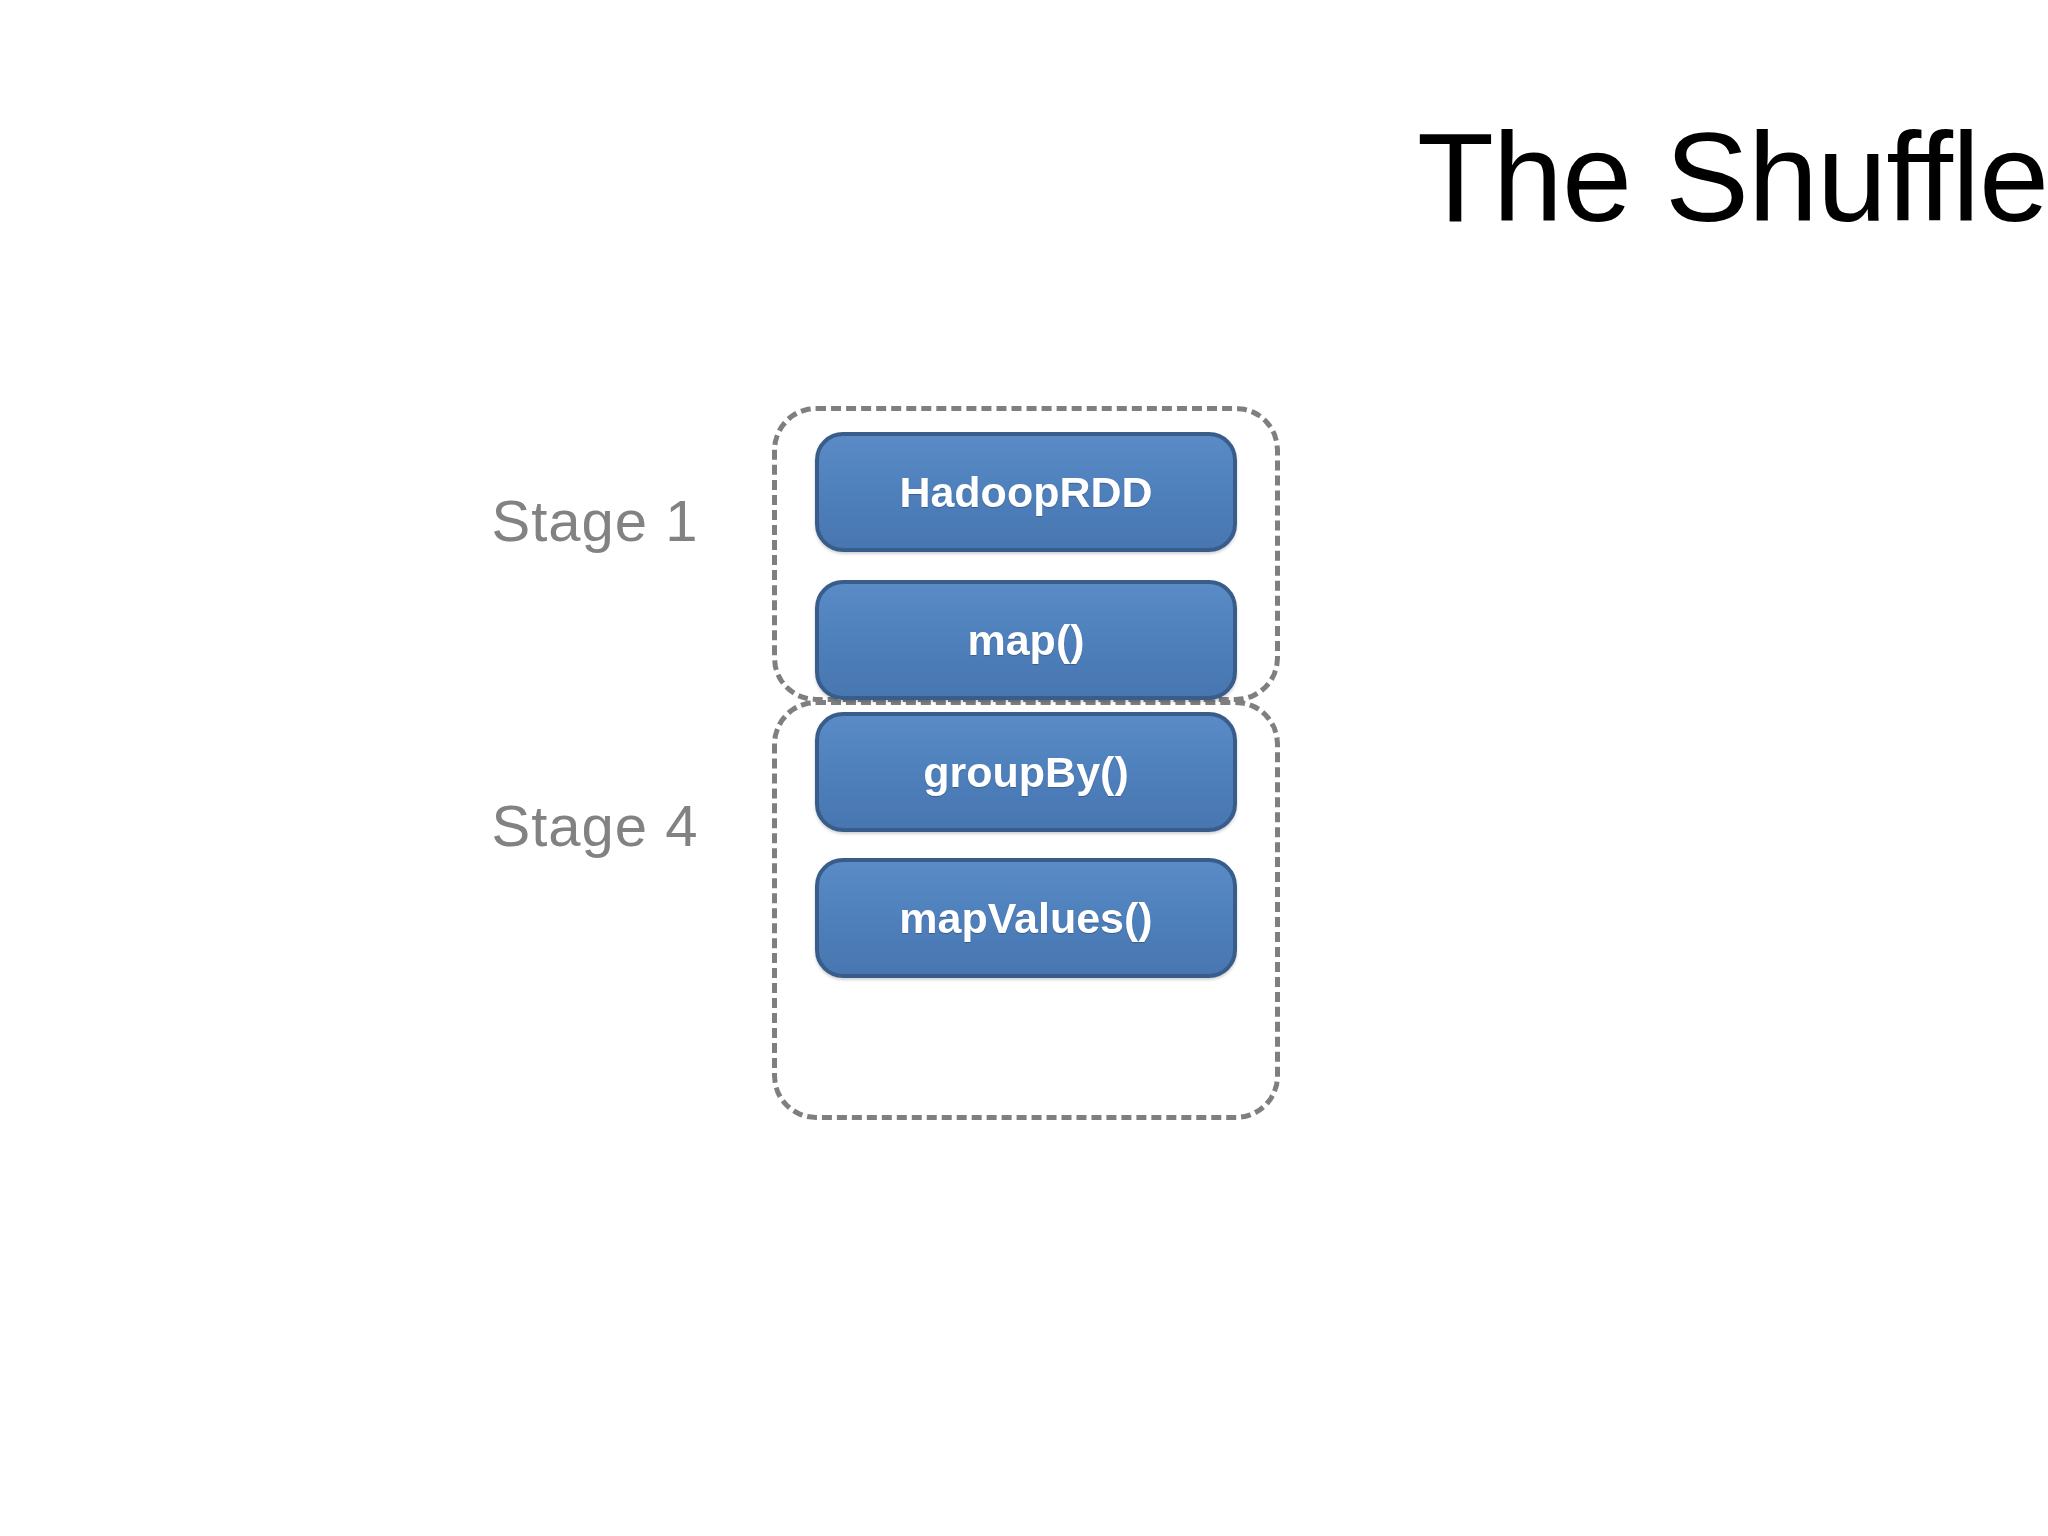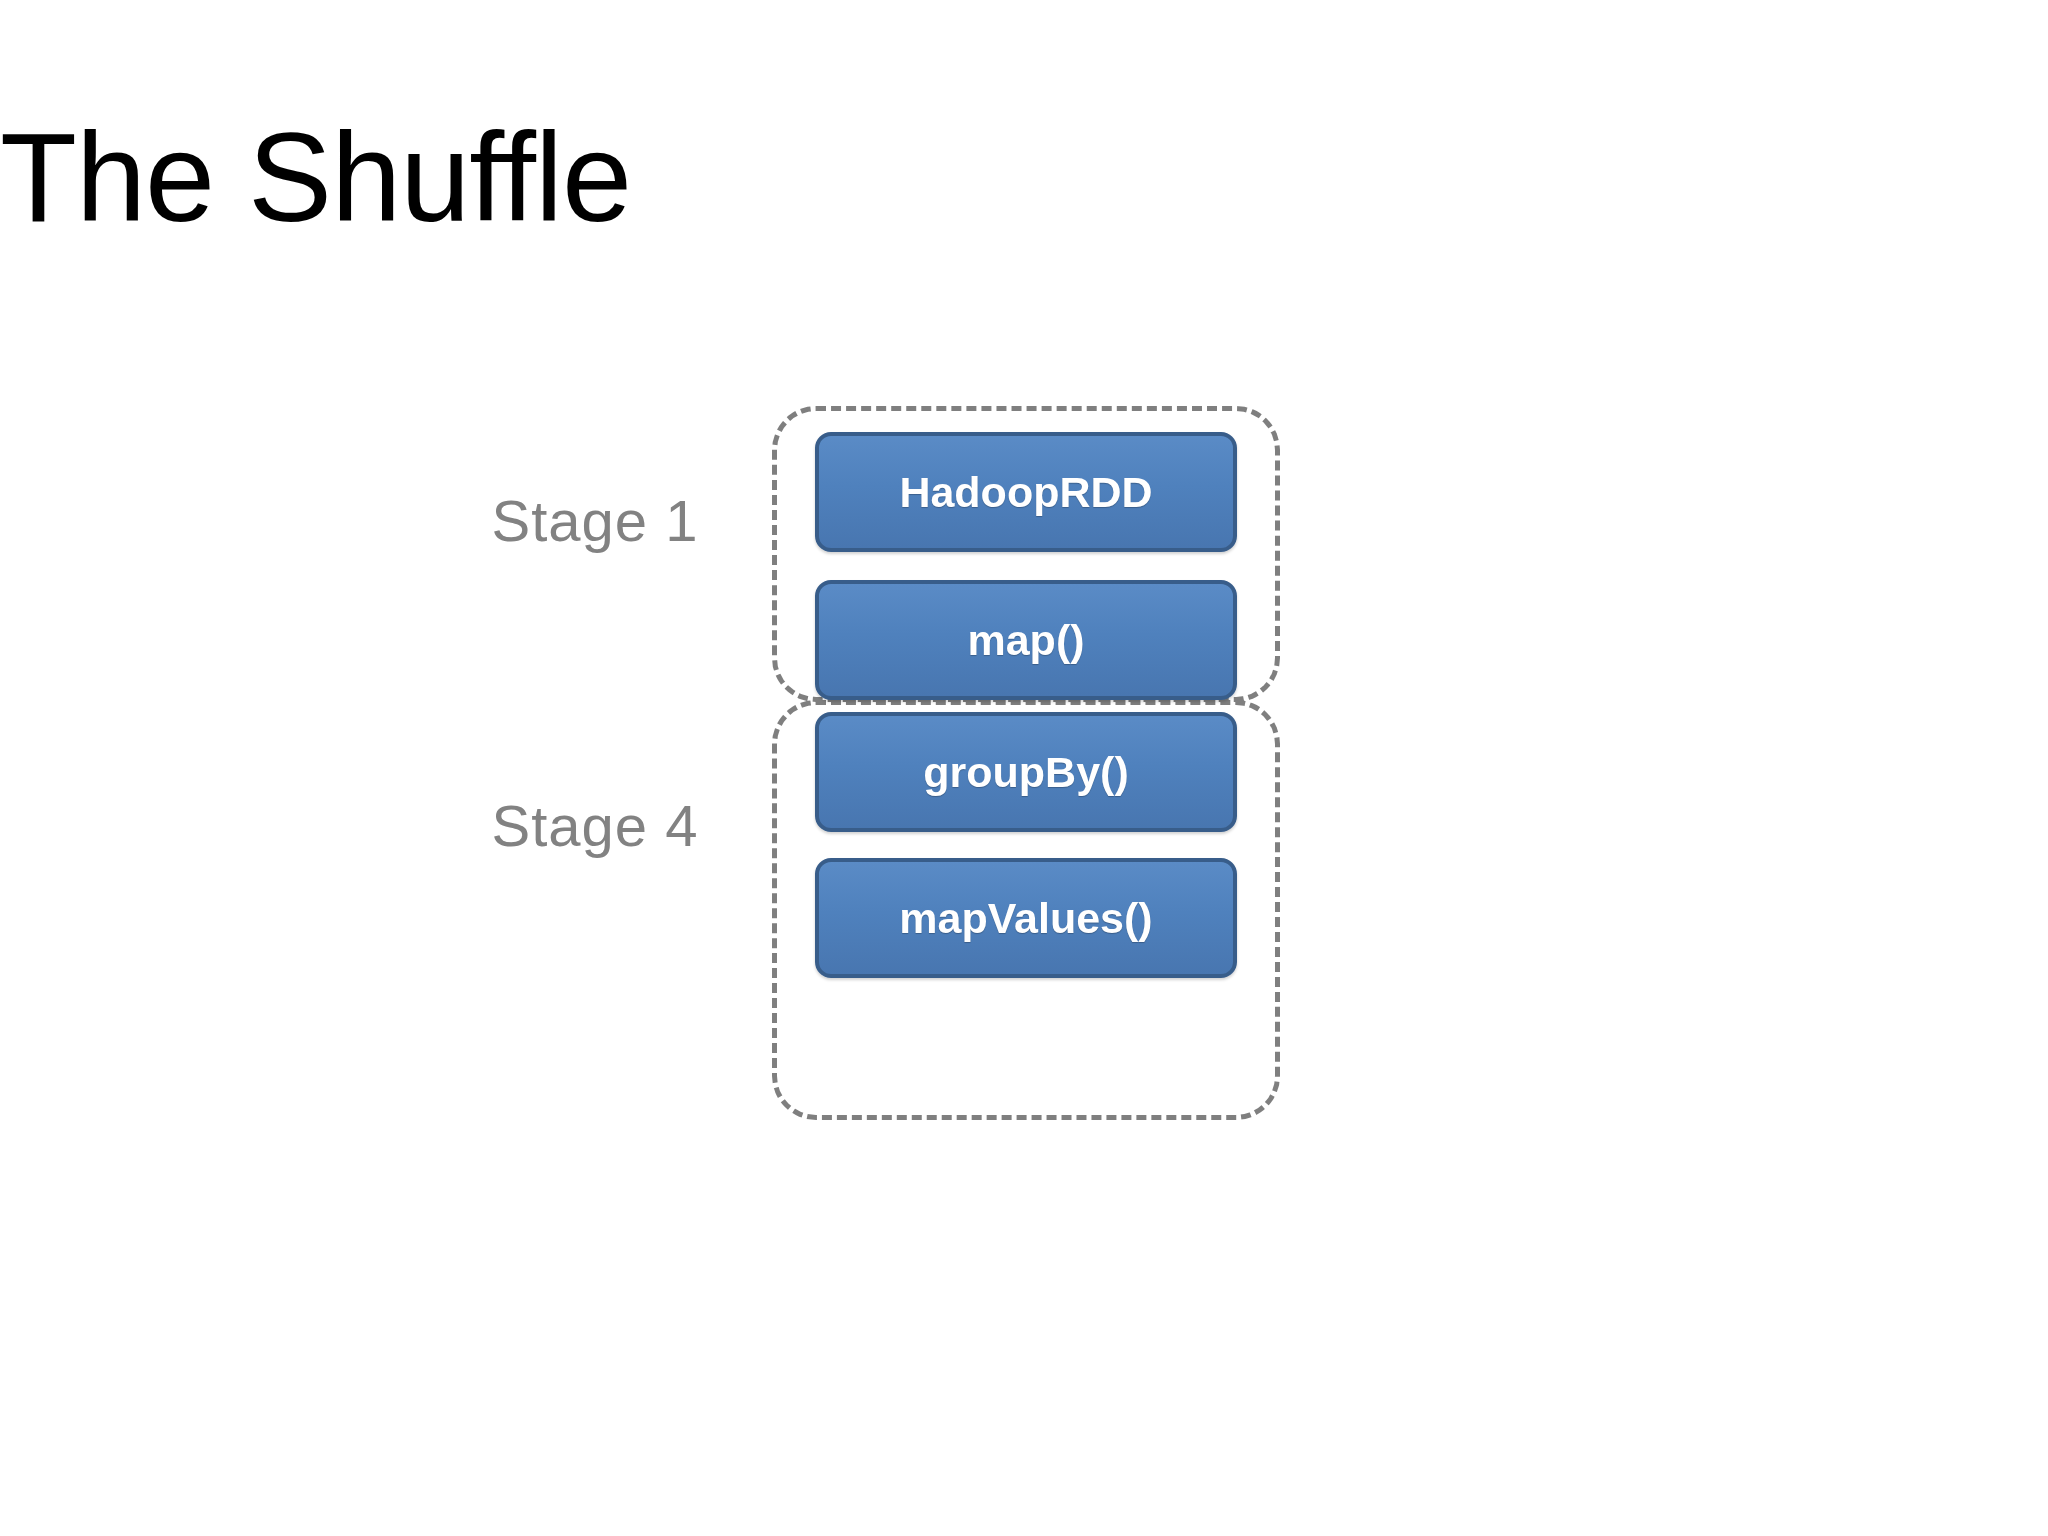--- a/index.html
+++ b/index.html
@@ -21,21 +21,21 @@
     height: 1536px;
     background: #ffffff;
   }
 
   
   #slide-title {
     position: absolute;
     left: 0;
     top: 112px;
     width: 2048px;
-    text-align: left;
+    text-align: right;
     font-family: "Liberation Sans", sans-serif;
     font-size: 126px;
     font-weight: 400;
     line-height: 1.05;
     color: #000000;
     letter-spacing: -1px;
     white-space: nowrap;
   }
 
   
@@ -82,21 +82,21 @@
   }
 
   
   .op-box {
     position: absolute;
     left: 815px;
     width: 422px;
     height: 120px;
     box-sizing: border-box;
     border: 4px solid #385d8a;
-    border-radius: 16px;
+    border-radius: 28px;
     display: flex;
     align-items: center;
     justify-content: center;
     font-family: "Liberation Sans", sans-serif;
     font-size: 43px;
     font-weight: 700;
     color: #ffffff;
     text-shadow: 0 1px 1px rgba(0,0,0,0.25);
     letter-spacing: 0px;
     box-shadow: 0 2px 3px rgba(0,0,0,0.18);

